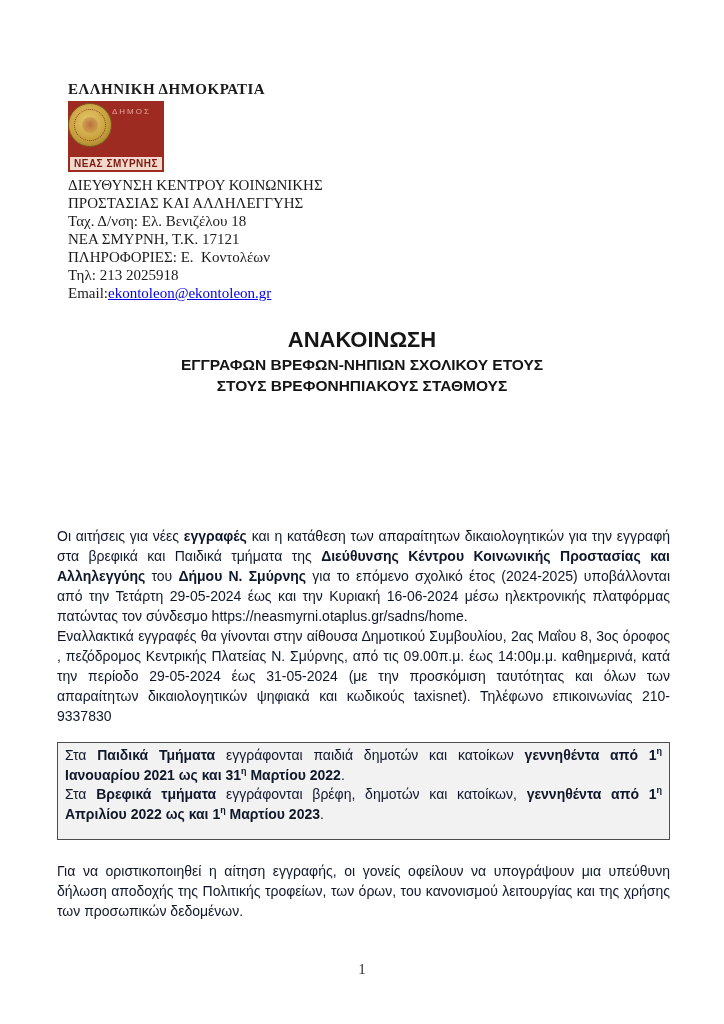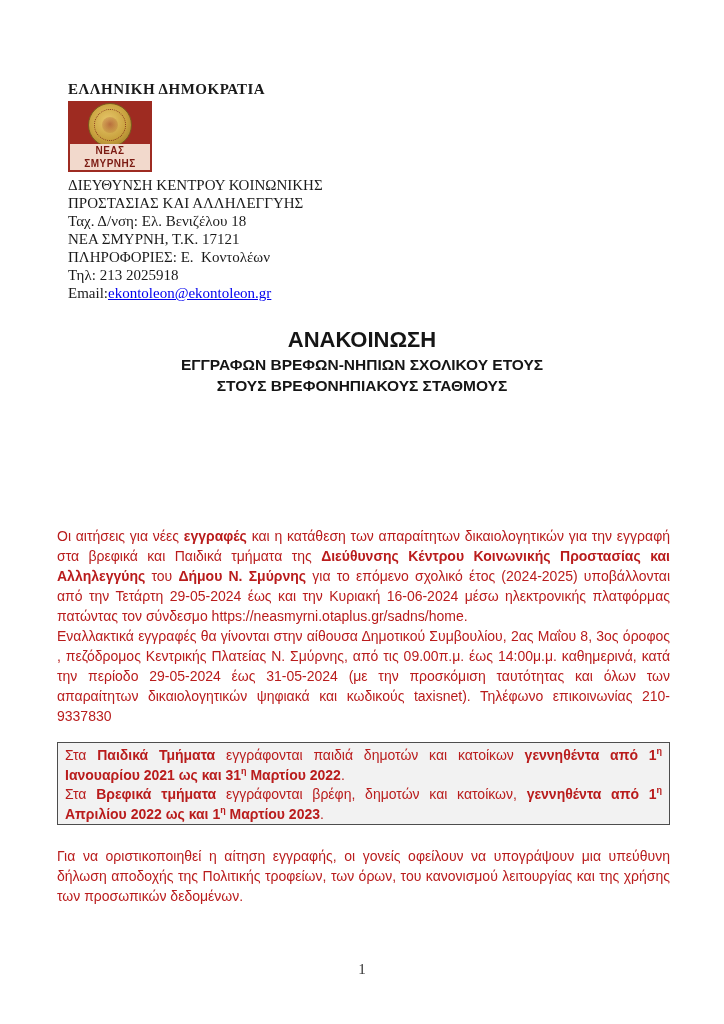--- a/index.html
+++ b/index.html
@@ -18,25 +18,25 @@
     position: absolute;
     top: 80px; left: 68px;
     font-family: "Liberation Serif", serif;
     font-size: 15px;
     line-height: 18px;
     color: #1a1a1a;
   }
   .republic { font-weight: bold; letter-spacing: 0.5px; margin-bottom: 3px; }
 
   .logo {
-    width: 84px; height: 71px;
+    width: 96px; height: 71px;
     background: var(--logo-bg, #9e2b21);
     position: relative;
     margin: 1px 0 4px 0;
-    display: flex; flex-direction: column; align-items: center;
+    display: flex; flex-direction: row; 
   }
   .coin {
     width: 44px; height: 44px;
     margin-top: 2px;
     border-radius: 50%;
     background: radial-gradient(circle at 45% 40%, #e7c76a 0%, var(--logo-coin, #c9a23f) 55%, #8f6f22 100%);
     border: 1px solid #7a5c1c;
     position: relative;
   }
   .coin::before {
@@ -89,28 +89,28 @@
 
   
   .body-block {
     position: absolute;
     top: 526px; left: 57px;
     width: 613px;
     font-family: "Liberation Sans", sans-serif;
     font-size: 14px;
     line-height: 20px;
     text-align: justify;
-    color: #b91c1c;
+    color: #0f172a;
   }
   .body-block sup { font-size: 9px; line-height: 0; }
   .notice-box {
     margin-top: 16px;
     border: 1px solid #4d4d4d;
     background: var(--box-bg, #f2f2f2);
-    padding: 3px 7px 0 7px;
+    padding: 3px 7px 15px 7px;
     line-height: 19.5px;
   }
   .para3 { margin-top: 24px; padding-left: 3px; }
   .para4 { margin-top: 21px; }
 
   .page-number {
     position: absolute;
     bottom: 46px; left: 0; right: 0;
     text-align: center;
     font-family: "Liberation Serif", serif;

